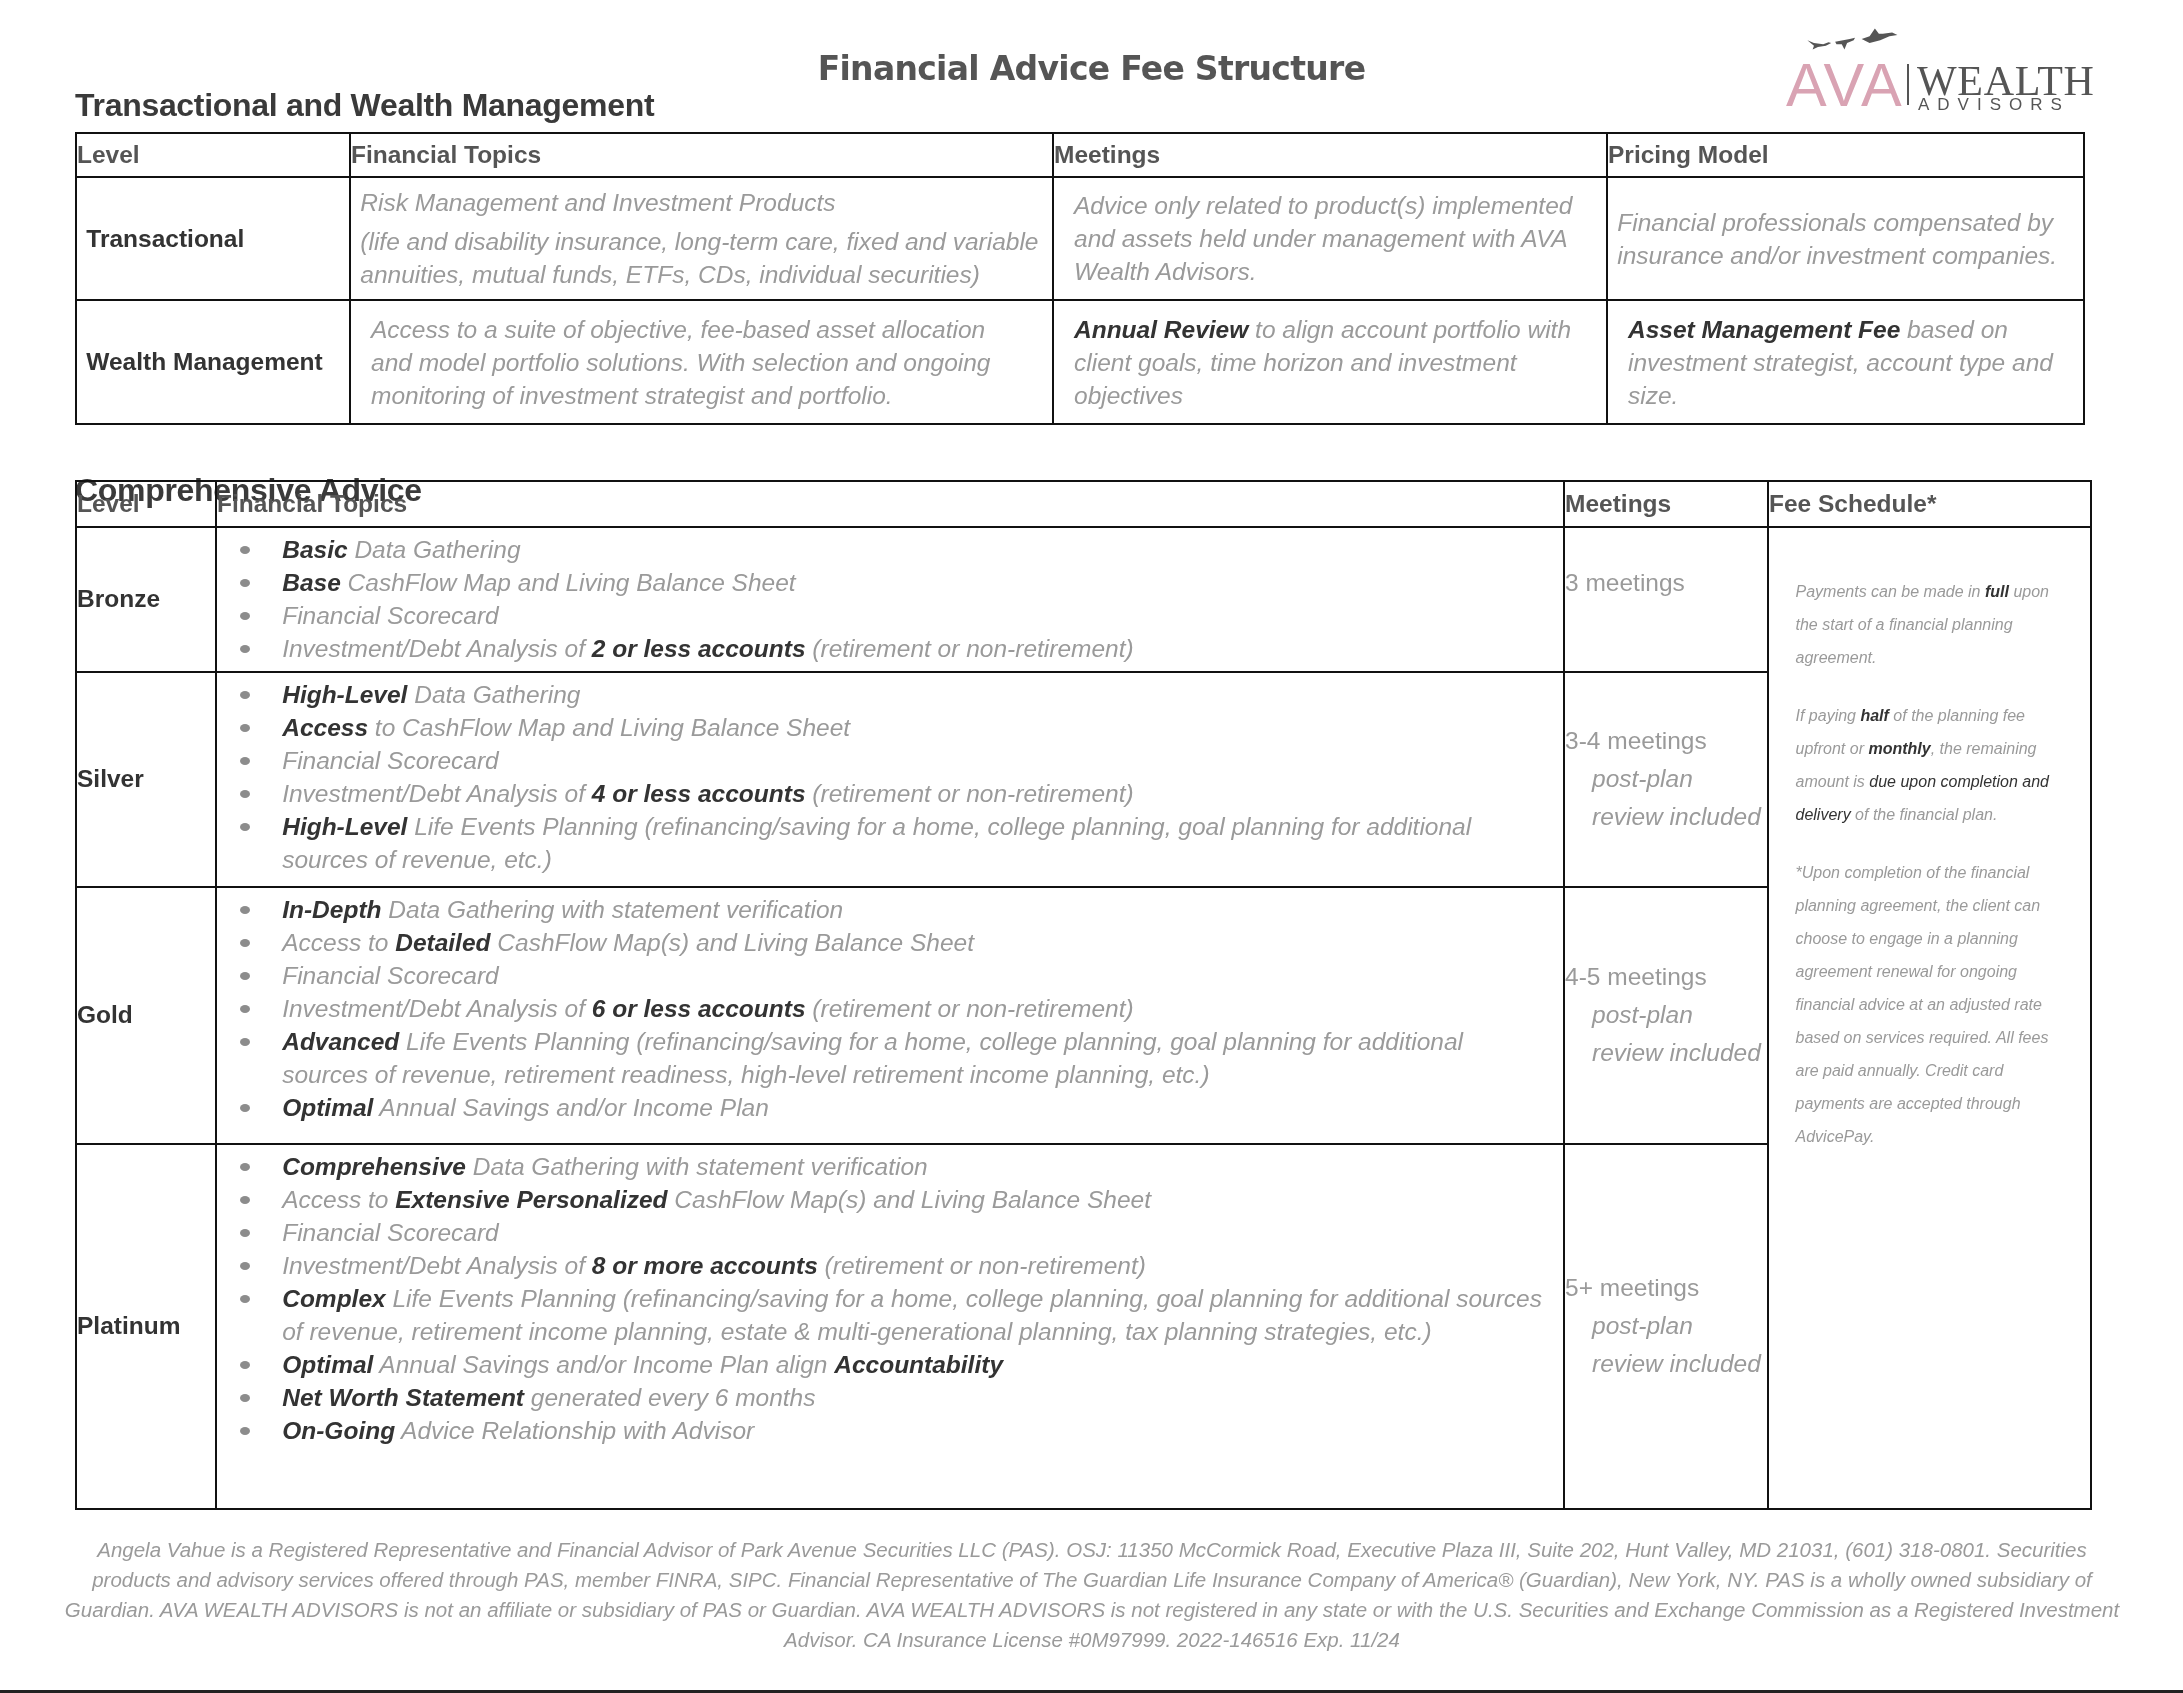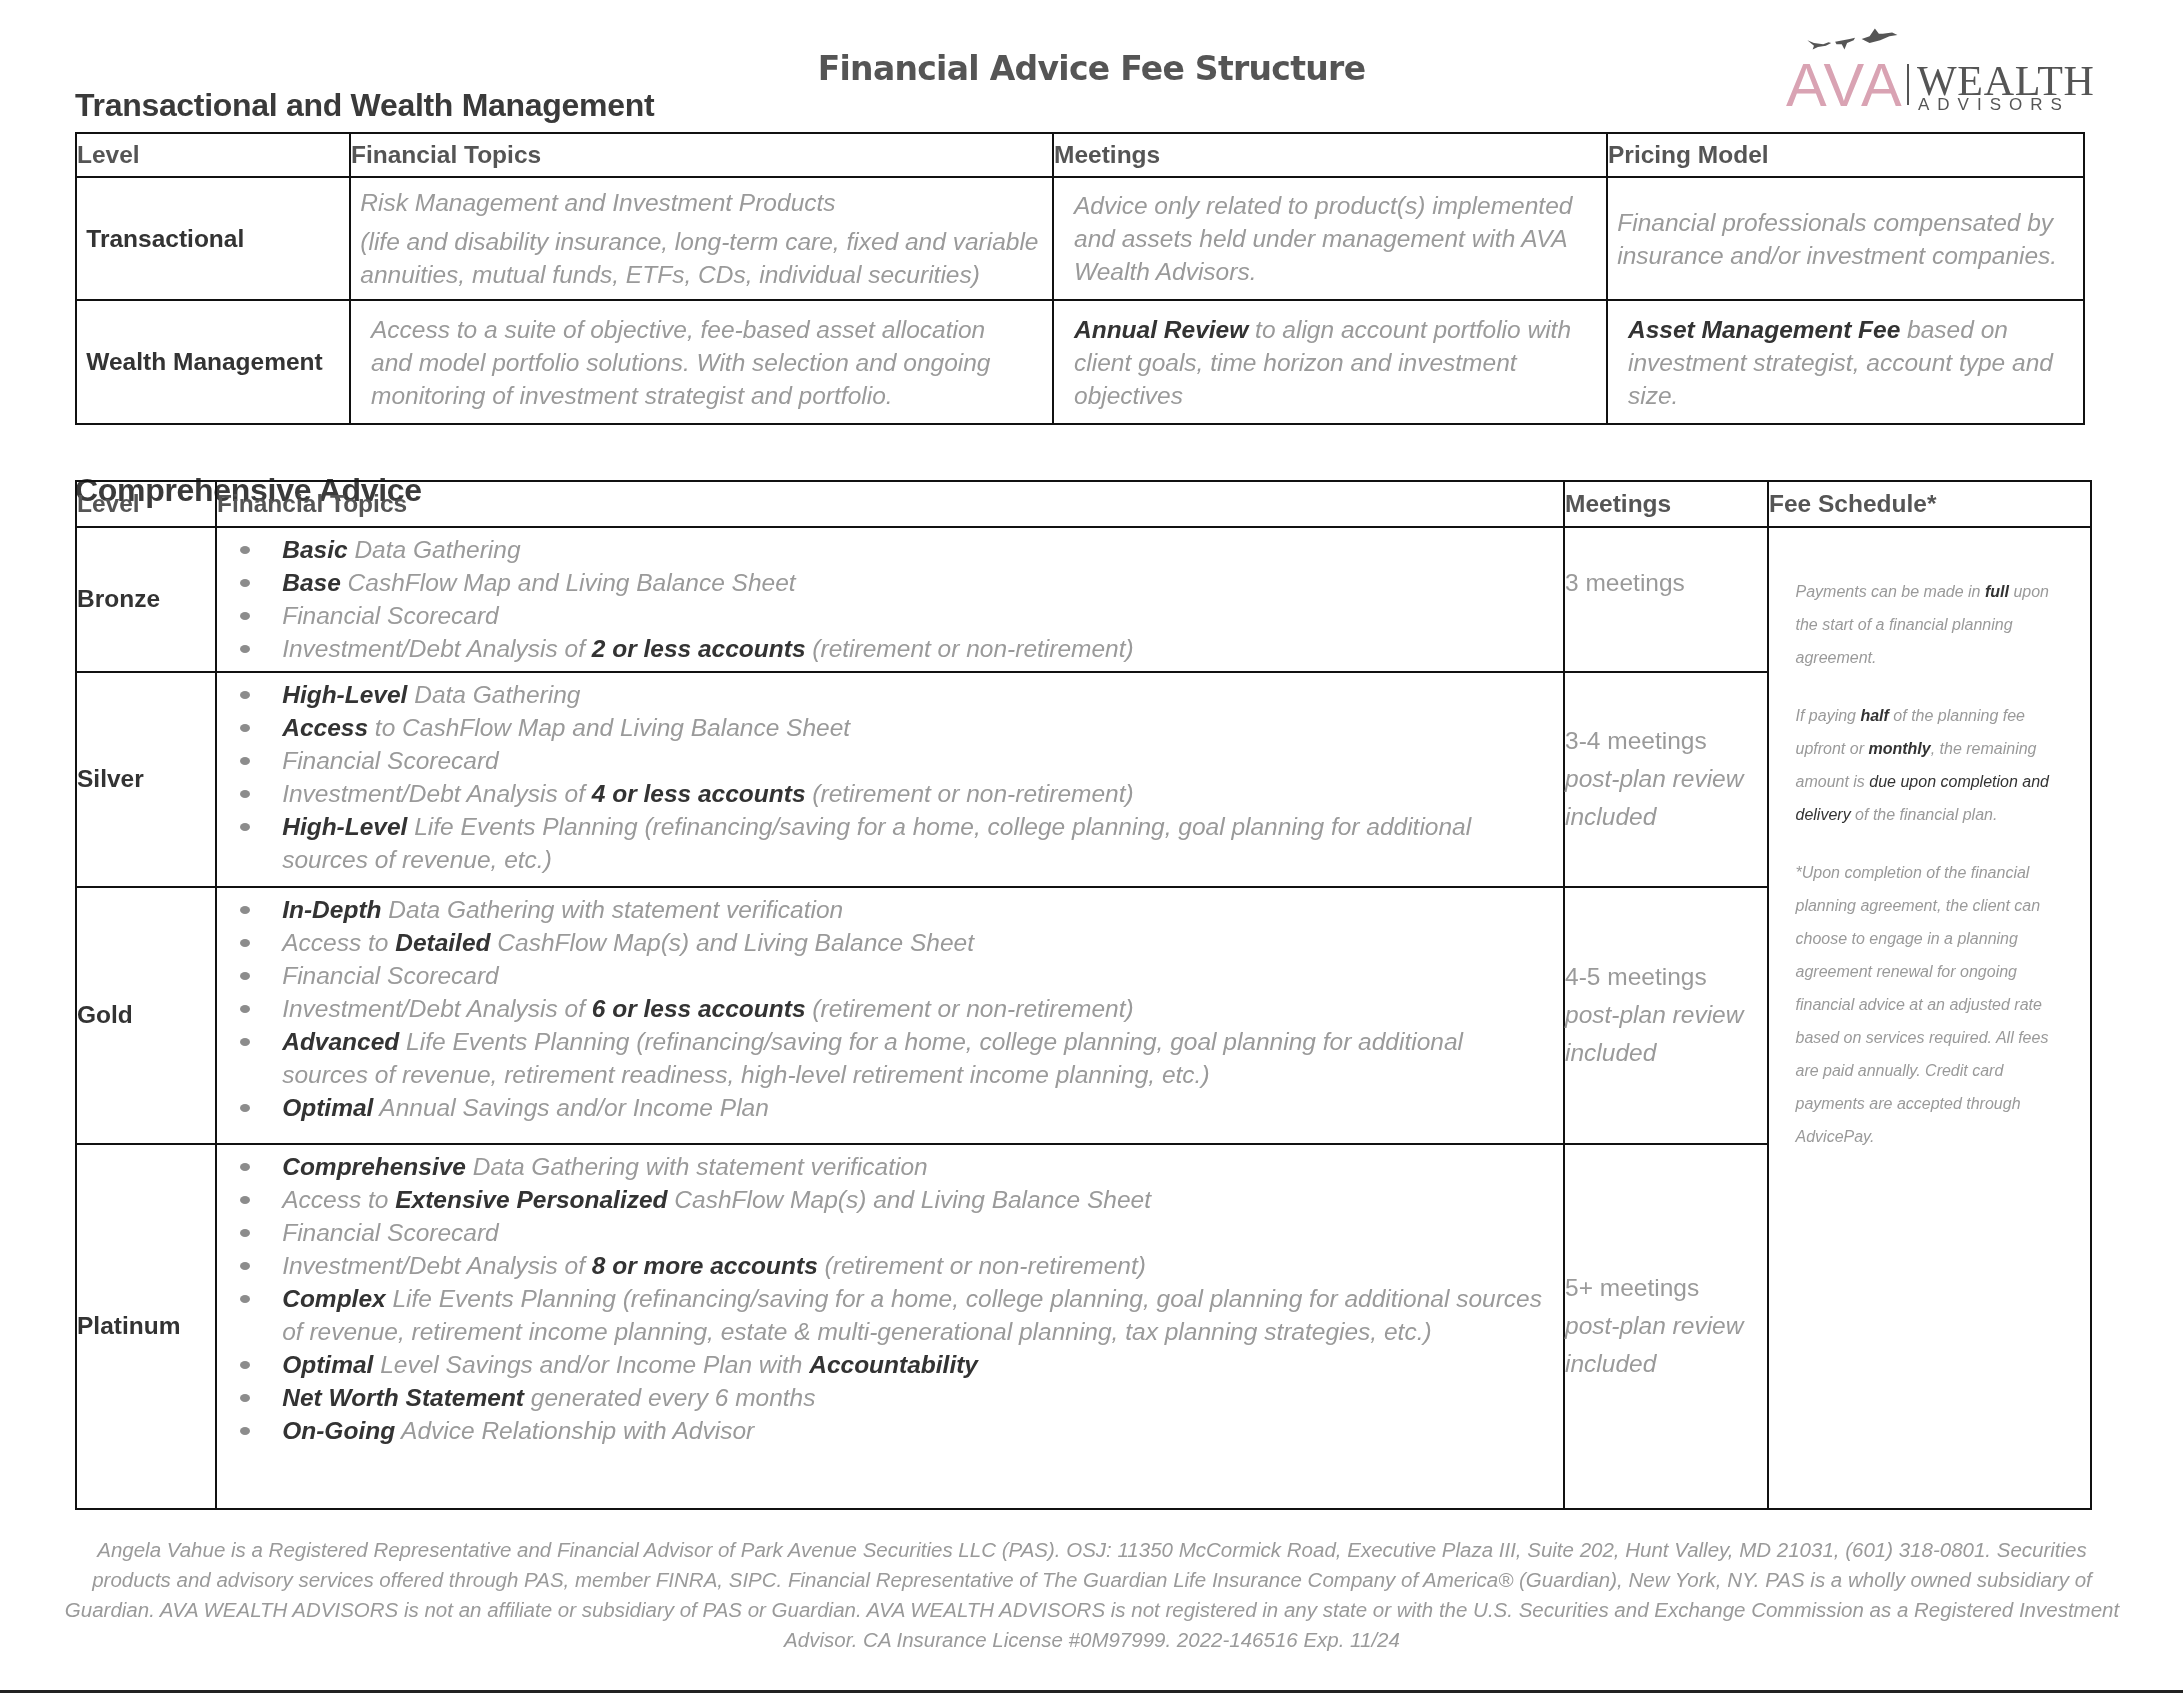--- a/index.html
+++ b/index.html
@@ -31,21 +31,21 @@
 
   #t1 { left: 75px; top: 132px; width: 2008px; }
   #t1 td { padding: 5.3px 9.3px; }
 
   #t2 { left: 75px; top: 480px; width: 2015px; }
   #t2 td.topics { text-align: left; padding: 5.3px 13.2px 5.3px 13.2px; vertical-align: top; }
   ul.bullets { list-style: none; }
   ul.bullets li { position: relative; padding-left: 52px; font-style: italic; color: #9a9a9a; font-size: 24.5px; line-height: 33px; }
   ul.bullets li::before { content: ""; position: absolute; left: 10px; top: 13.2px; width: 10px; height: 8px; border-radius: 50%; background: #8c8c8c; }
   .meet { font-size: 24.5px; color: #9a9a9a; line-height: 38px; }
-  .meet .sub { font-style: italic; }
+  .meet .sub { font-style: italic; padding-left: 27px; }
   .fee { vertical-align: top !important; padding: 26.5px 26.5px 0 26.5px; }
   .fee p { font-style: italic; color: #9a9a9a; font-size: 16px; line-height: 33px; margin-bottom: 25px; margin-top: 20px; }
 
   .footer { position: absolute; left: 63px; width: 2058px; top: 1535px; text-align: center; font-style: italic;
     font-size: 20.5px; line-height: 30px; color: #9a9a9a; }
   .page-edge { position: absolute; left: 0; top: 1690px; width: 2183px; height: 2.6px; background: #222; }
 </style>
 </head>
 <body>
 
@@ -177,21 +177,21 @@
 
   <tr style="height:365px">
     <td class="lvl">Platinum</td>
     <td class="topics">
       <ul class="bullets">
         <li><span class="dark-b">Comprehensive</span><span> Data Gathering with statement verification</span></li>
         <li><span>Access to </span><span class="dark-b">Extensive Personalized</span><span> CashFlow Map(s) and Living Balance Sheet</span></li>
         <li><span>Financial Scorecard</span></li>
         <li><span>Investment/Debt Analysis of </span><span class="dark-b">8 or more accounts</span><span> (retirement or non-retirement)</span></li>
         <li><span class="dark-b">Complex</span><span> Life Events Planning (refinancing/saving for a home, college planning, goal planning for additional sources of revenue, retirement income planning, estate &amp; multi-generational planning, tax planning strategies, etc.)</span></li>
-        <li><span class="dark-b">Optimal</span><span> Level Savings and/or Income Plan with </span><span class="dark-b">Accountability</span></li>
+        <li><span class="dark-b">Optimal</span><span> Annual Savings and/or Income Plan align </span><span class="dark-b">Accountability</span></li>
         <li><span class="dark-b">Net Worth Statement</span><span> generated every 6 months</span></li>
         <li><span class="dark-b">On-Going</span><span> Advice Relationship with Advisor</span></li>
       </ul>
     </td>
     <td class="meet">
       <div>5+ meetings</div>
       <div class="sub">post-plan review included</div>
     </td>
   </tr>
 </tbody>

